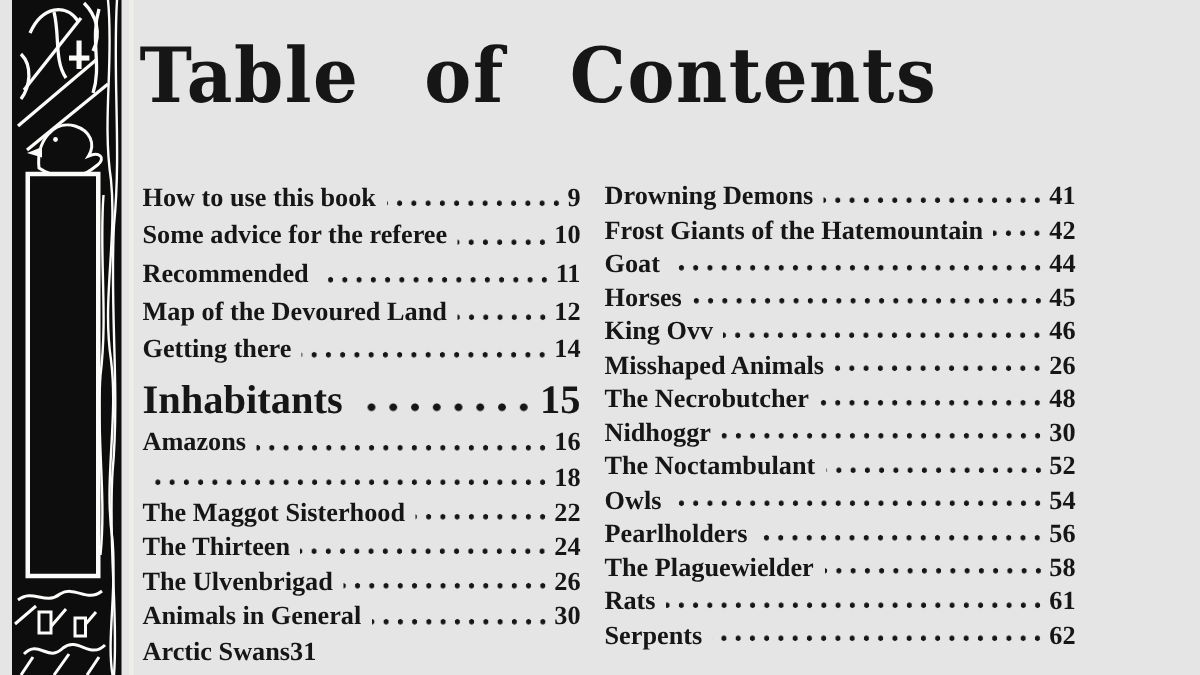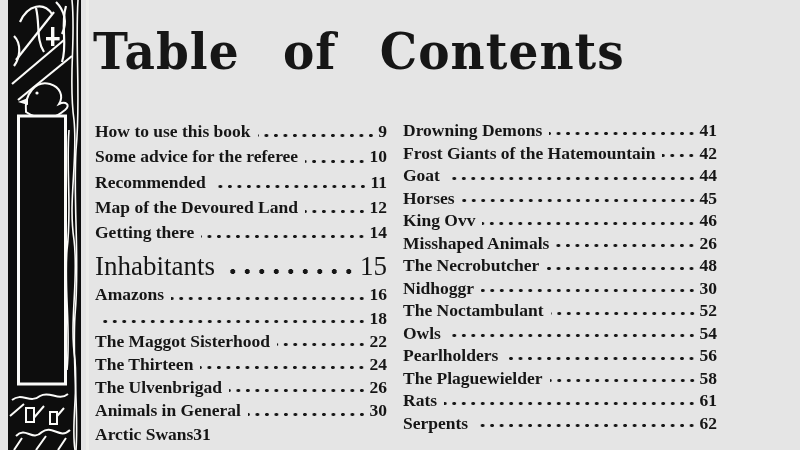--- a/index.html
+++ b/index.html
@@ -41,21 +41,21 @@
     flex:1 1 auto;align-self:flex-end;
     height:5px;margin:0 3px 6px 7px;
     background-image:radial-gradient(circle,#161616 1.55px,rgba(0,0,0,0) 1.95px);
     background-size:9.5px 5px;background-repeat:repeat-x;
     background-position:right center;
     min-width:12px;
   }
 
   
   .heading-row{display:flex;align-items:flex-end;height:33px;margin-top:5px;
-       font-weight:normal;font-size:27px;line-height:33px;white-space:nowrap;}
+       font-weight:bold;font-size:27px;line-height:33px;white-space:nowrap;}
   .heading-row .dots{
     height:7px;margin:0 4px 8px 10px;
     background-image:radial-gradient(circle,#161616 2.3px,rgba(0,0,0,0) 2.8px);
     background-size:14.5px 7px;
   }
 </style>
 </head>
 <body>
 
 <div class="page">

